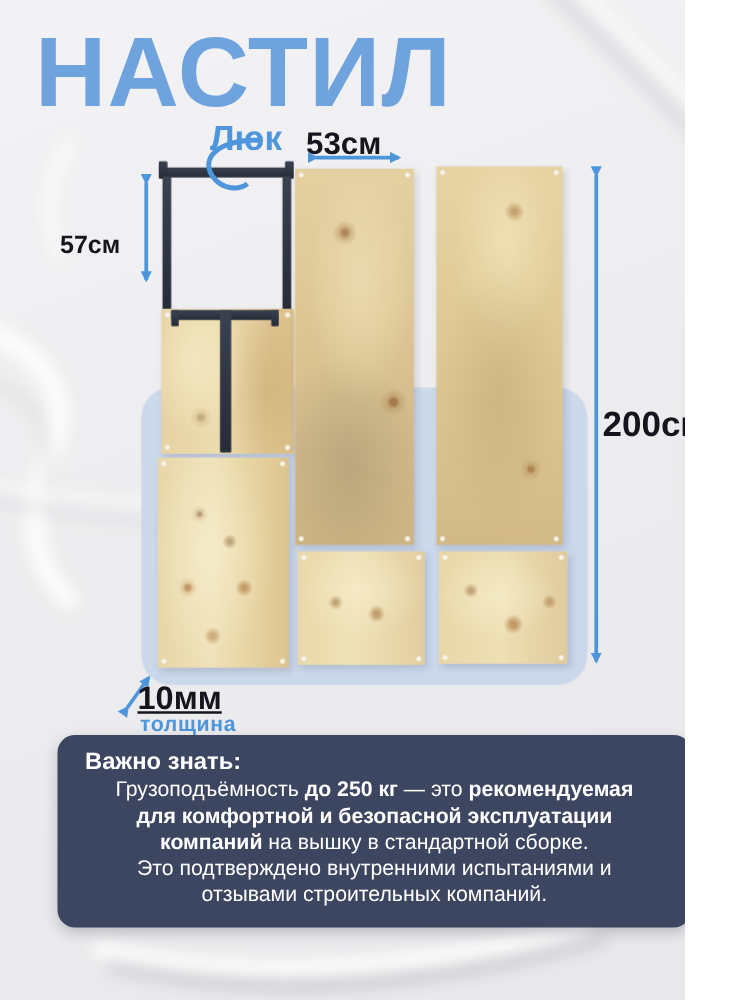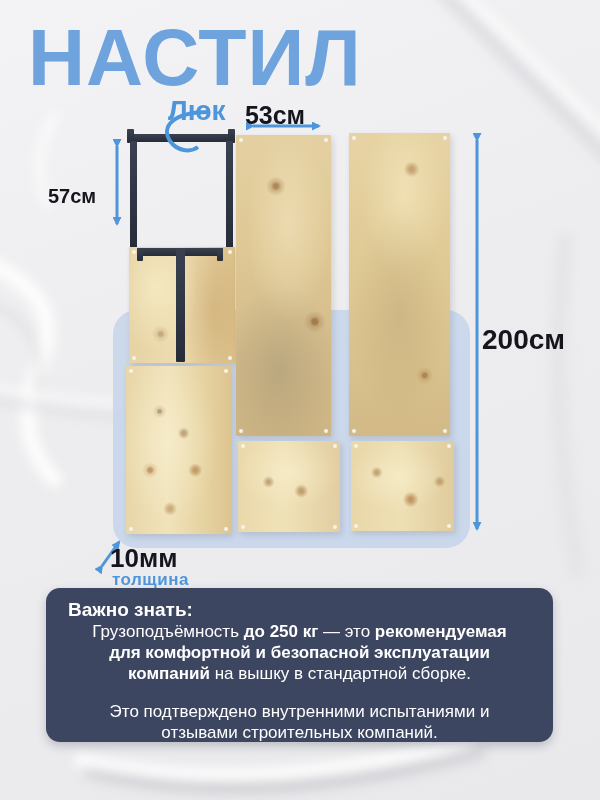--- a/index.html
+++ b/index.html
@@ -7,21 +7,21 @@
     --title:#6FA3DE;
     --dark:#15151E;
     --info-bg:#3D4660;
     --info-text:#FFFFFF;
     --highlight:#C6D5EA;
   }
   *{margin:0;padding:0;box-sizing:border-box;}
   html,body{width:600px;height:800px;overflow:hidden;}
   body{font-family:"Liberation Sans",sans-serif;}
   .canvas{
-    position:relative;width:600px;height:800px;overflow:hidden;
+    position:relative;width:548px;height:800px;overflow:hidden;
     background:linear-gradient(160deg,#f3f3f5 0%,#ededef 45%,#e9e9ec 100%);
   }
   .wrinkles{position:absolute;inset:0;z-index:1;pointer-events:none;}
   .title{
     position:absolute;left:28px;top:12px;z-index:4;
     font-size:79px;font-weight:bold;letter-spacing:1px;
     color:var(--title);
   }
   .highlight-rect{
     position:absolute;left:113px;top:310px;width:357px;height:238px;z-index:2;
@@ -89,34 +89,34 @@
       radial-gradient(circle at 58% 65%,rgba(150,80,20,.5) 0 2px,transparent 8px),
       radial-gradient(circle at 86% 45%,rgba(130,70,15,.35) 0 1.5px,transparent 6px),
       radial-gradient(ellipse 70px 50px at 45% 40%,rgba(252,246,214,.5),transparent 70%),
       linear-gradient(90deg,#e9d7a9,#eedfb4 50%,#e0cb9c);}
   
   .anno{position:absolute;z-index:5;color:var(--dark);font-weight:bold;text-align:center;}
   .luk-label{left:168px;top:95px;font-size:28px;color:var(--accent);z-index:5;position:absolute;font-weight:bold;}
   .dim-53 {left:234px;top:101px;width:82px;text-align:center;font-size:25px;}
   .dim-57 {left:48px;top:185px;font-size:20px;}
   .dim-200{left:482px;top:324px;font-size:28px;}
-  .dim-10 {left:110px;top:543px;font-size:26px;}
+  .dim-10 {left:110px;top:543px;font-size:26px;text-decoration:underline;}
   .dim-10-cap{position:absolute;left:112px;top:570px;z-index:5;
     font-size:17px;font-weight:bold;color:var(--accent);letter-spacing:.5px;}
   .arrows{position:absolute;inset:0;z-index:4;pointer-events:none;}
   
   .info-box{
     position:absolute;left:46px;top:588px;width:507px;height:154px;z-index:6;
     background:var(--info-bg);border-radius:14px;color:var(--info-text);
     padding:11px 22px;box-shadow:0 4px 10px rgba(50,55,75,.25);
   }
   .info-heading{font-size:19px;font-weight:bold;line-height:22px;}
   .iline{font-size:17px;line-height:21px;white-space:nowrap;text-align:center;}
   .iline .b{font-weight:bold;}
-  .para + .para{margin-top:17px;}
+  .para + .para{}
 </style>
 </head>
 <body>
 
 <div class="canvas">
 
   <svg class="wrinkles" width="600" height="800" viewBox="0 0 600 800">
     <defs>
         <filter id="soft" x="-50%" y="-50%" width="200%" height="200%">
           <feGaussianBlur stdDeviation="6"></feGaussianBlur>

